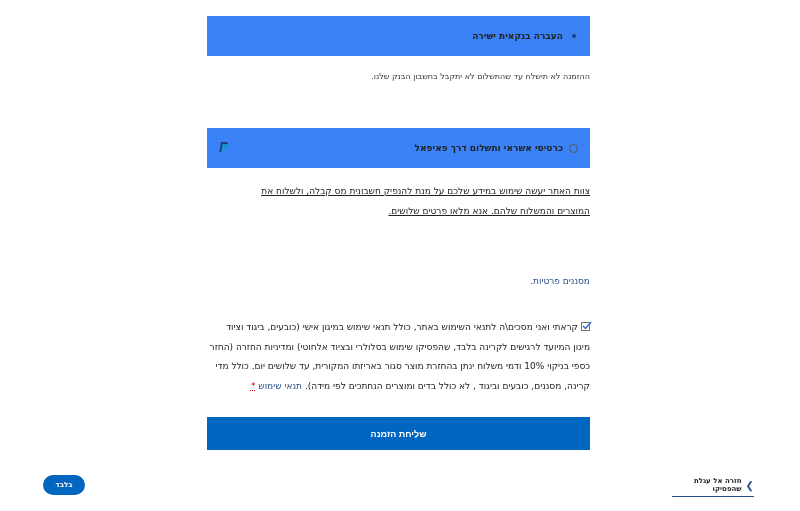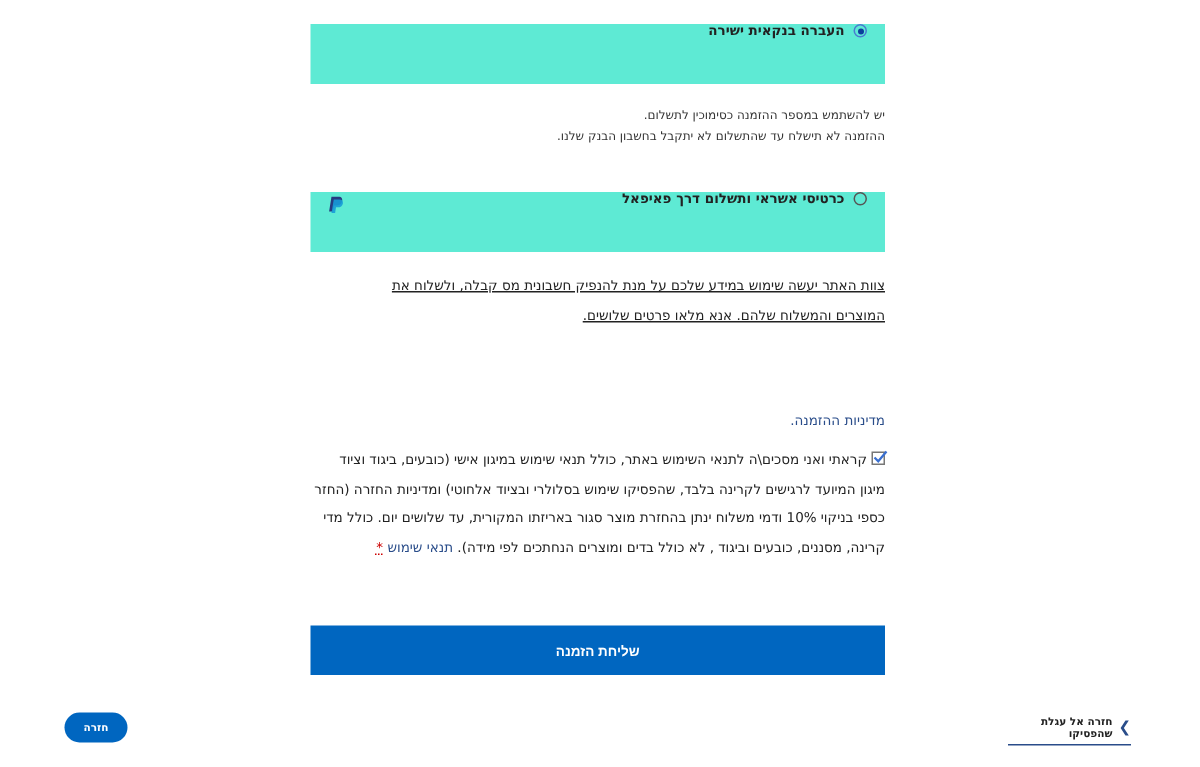--- a/index.html
+++ b/index.html
@@ -1,18 +1,18 @@
 <!DOCTYPE html>
 <html><head>
 <meta charset="utf-8">
 <style>
   html,body{margin:0;padding:0;}
   body{width:800px;height:511px;background:#ffffff;font-family:"DejaVu Sans","Liberation Sans",sans-serif;color:#222;position:relative;overflow:hidden;direction:rtl;}
   .col{position:absolute;left:207px;width:383px;}
-  .opt{background:#5eead4;height:40px;display:flex;padding:0 12px 0 12px;box-sizing:border-box;}
+  .opt{background:#3b82f6;height:40px;display:flex;align-items:center;padding:0 12px 0 12px;box-sizing:border-box;}
   .opt .lbl{font-weight:bold;font-size:9px;color:#222;margin-right:6px;}
   .radio{width:9px;height:9px;border-radius:50%;border:1px solid #4a7bd0;box-sizing:border-box;display:flex;align-items:center;justify-content:center;flex:0 0 auto;}
   .radio.off{border-color:#555;}
   .radio .dot{width:4px;height:4px;border-radius:50%;background:#0b3f9c;}
   .pp{margin-right:auto;}
   .bank-desc{font-size:8px;line-height:14px;color:#333;padding-right:18px;}
   .info{font-size:9px;line-height:19.5px;color:#222;text-decoration:underline;}
   .privacy{font-size:9px;color:#2a4d8a;}
   .terms{font-size:9px;line-height:19.5px;color:#222;}
   .chk{display:inline-block;width:9px;height:9px;border:1px solid #777;box-sizing:border-box;position:relative;vertical-align:-1px;margin-left:3px;}
@@ -27,52 +27,51 @@
 <body>
 
 <div class="col opt" style="top:16px;">
   <span class="radio">
       <span class="dot"></span>
     </span>
   <span class="lbl">העברה בנקאית ישירה</span>
 </div>
 
 <div class="col bank-desc" style="top:70px;">
-  <div>יש להשתמש במספר ההזמנה כסימוכין לתשלום.</div>
   <div>ההזמנה לא תישלח עד שהתשלום לא יתקבל בחשבון הבנק שלנו.</div>
 </div>
 
 <div class="col opt" style="top:128px;">
   <span class="radio off"></span>
   <span class="lbl">כרטיסי אשראי ותשלום דרך פאיפאל</span>
   <span class="pp">
     <svg width="10" height="12" viewBox="0 0 10 12">
         <path d="M2 0h4.5c2 0 3 1.2 2.6 3-.4 2-1.8 3-4 3H3.6L2.8 10H0.4z" fill="#253b80"></path>
         <path d="M3.5 2h3.8c1.7 0 2.6 1 2.3 2.6-.4 1.8-1.6 2.6-3.5 2.6H5L4.4 11H2z" fill="#179bd7" opacity="0.9"></path>
       </svg>
   </span>
 </div>
 
 <div class="col info" style="top:182px;">
   <div>צוות האתר יעשה שימוש במידע שלכם על מנת להנפיק חשבונית מס קבלה, ולשלוח את</div>
   <div>המוצרים והמשלוח שלהם. אנא מלאו פרטים שלושים.</div>
 </div>
 
-<div class="col privacy" style="top:276px;">מדיניות ההזמנה.</div>
+<div class="col privacy" style="top:276px;">מסננים פרטיות.</div>
 
-<div class="col terms" style="top:298px;">
+<div class="col terms" style="top:318px;">
   <span class="chk">
     <svg width="11" height="11" viewBox="0 0 11 11">
         <path d="M2 6 L4.5 8.5 L10 2" stroke="#3a6fd0" stroke-width="1.5" fill="none"></path>
       </svg>
   </span><span>קראתי ואני מסכים\ה לתנאי השימוש באתר, כולל תנאי שימוש במיגון אישי (כובעים, ביגוד וציוד מיגון המיועד לרגישים לקרינה בלבד, שהפסיקו שימוש בסלולרי ובציוד אלחוטי) ומדיניות החזרה (החזר כספי בניקוי 10% ודמי משלוח ינתן בהחזרת מוצר סגור באריזתו המקורית, עד שלושים יום. כולל מדי קרינה, מסננים, כובעים וביגוד , לא כולל בדים ומוצרים הנחתכים לפי מידה).</span>
   <a>תנאי שימוש</a>
   <span class="req">*</span>
 </div>
 
 <button class="submit">שליחת הזמנה</button>
 
-<div class="back-btn">חזרה</div>
+<div class="back-btn">בלבד</div>
 
 <div class="back-link">
   <span style="font-size:10px;color:#2a4d8a;">❯</span>
   <span>חזרה אל עגלת שהפסיקו</span>
 </div>
 
 </body></html>

